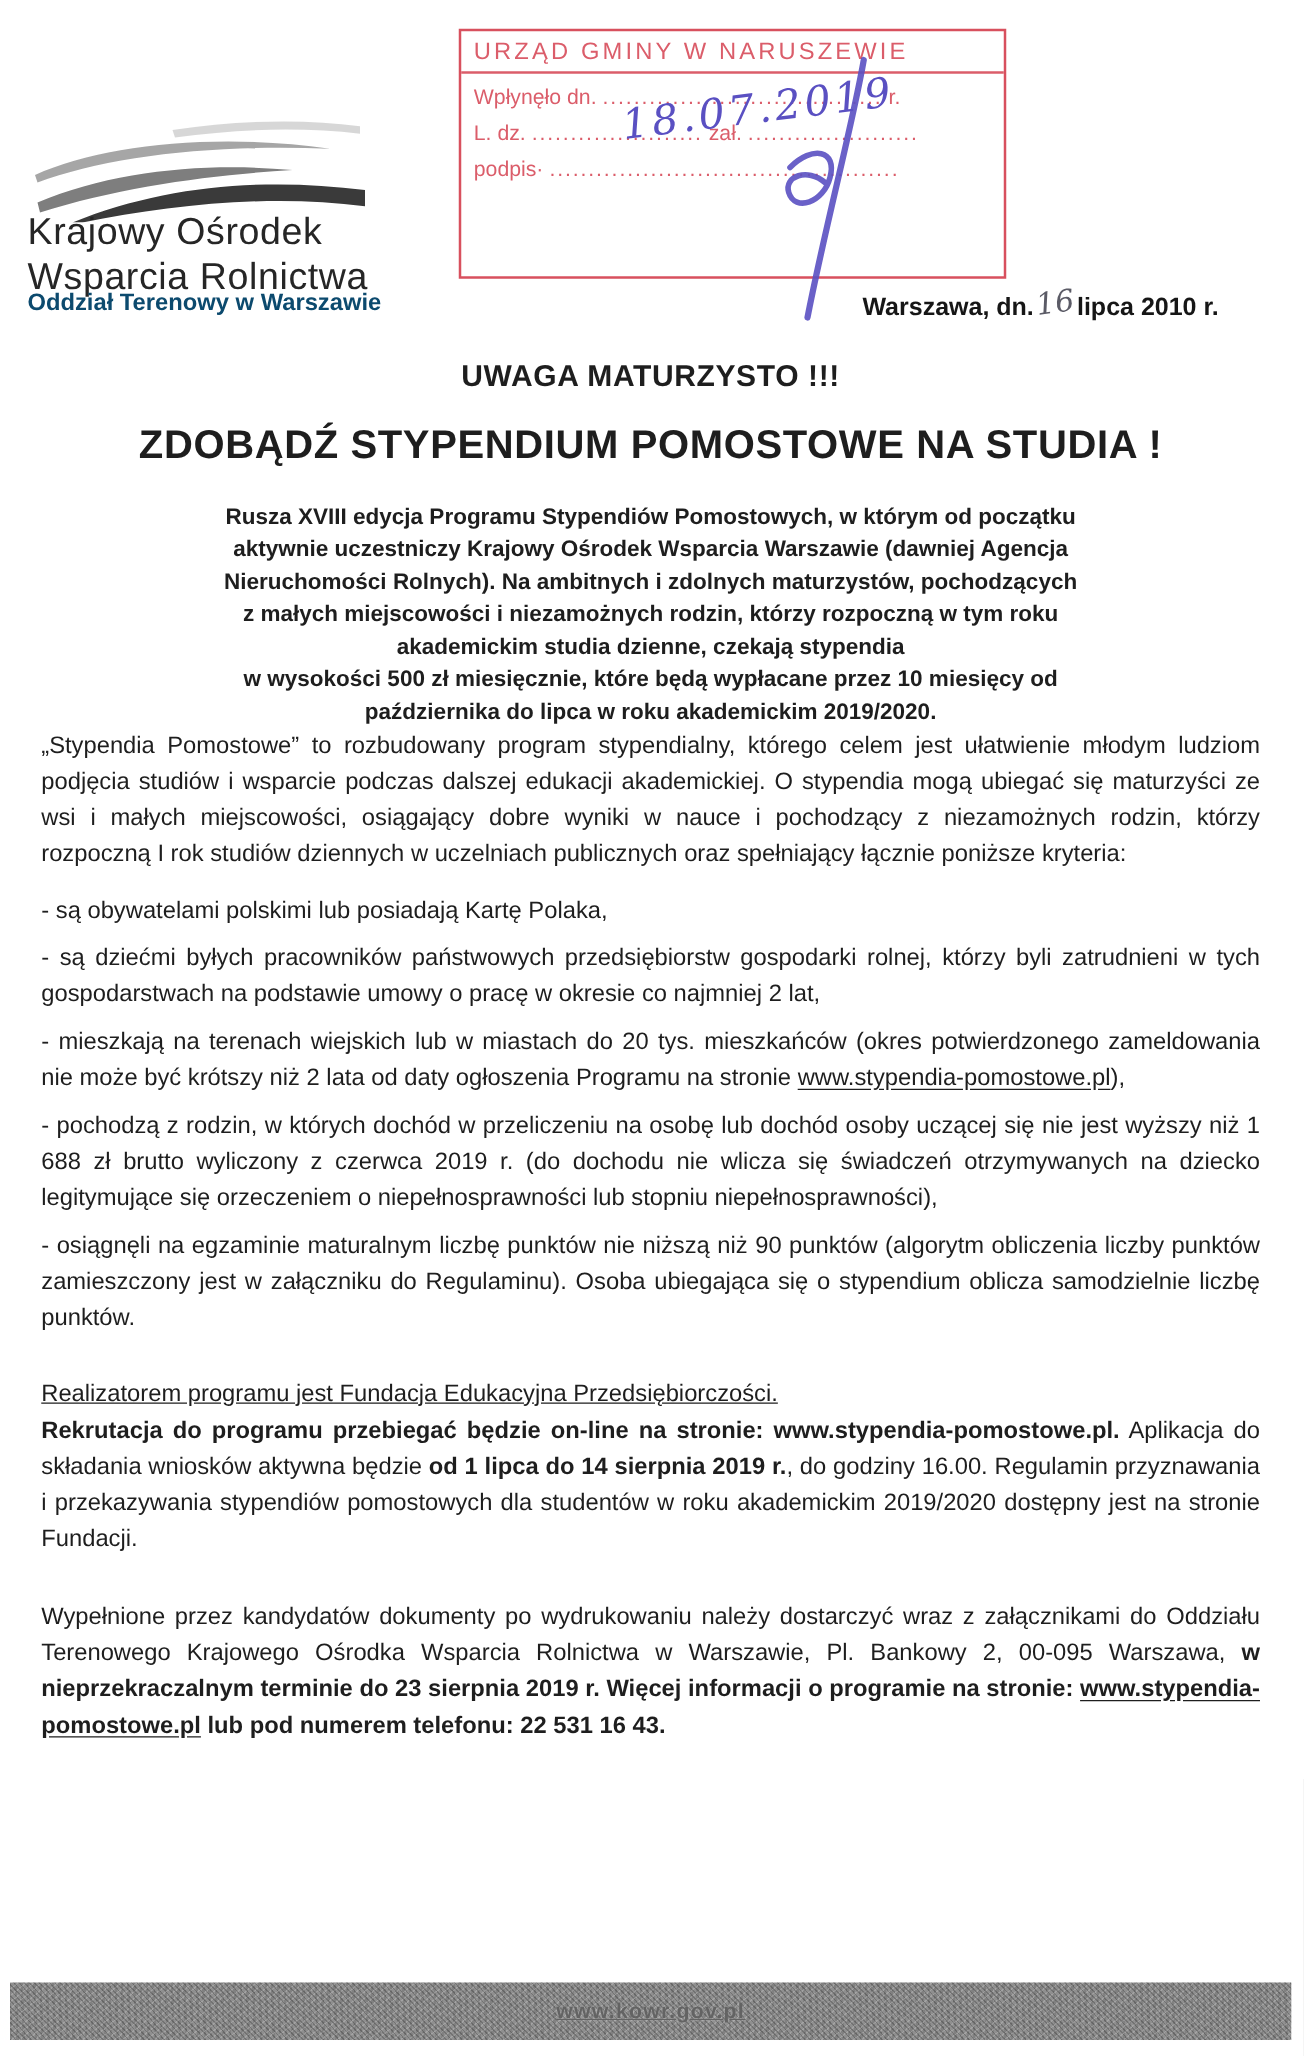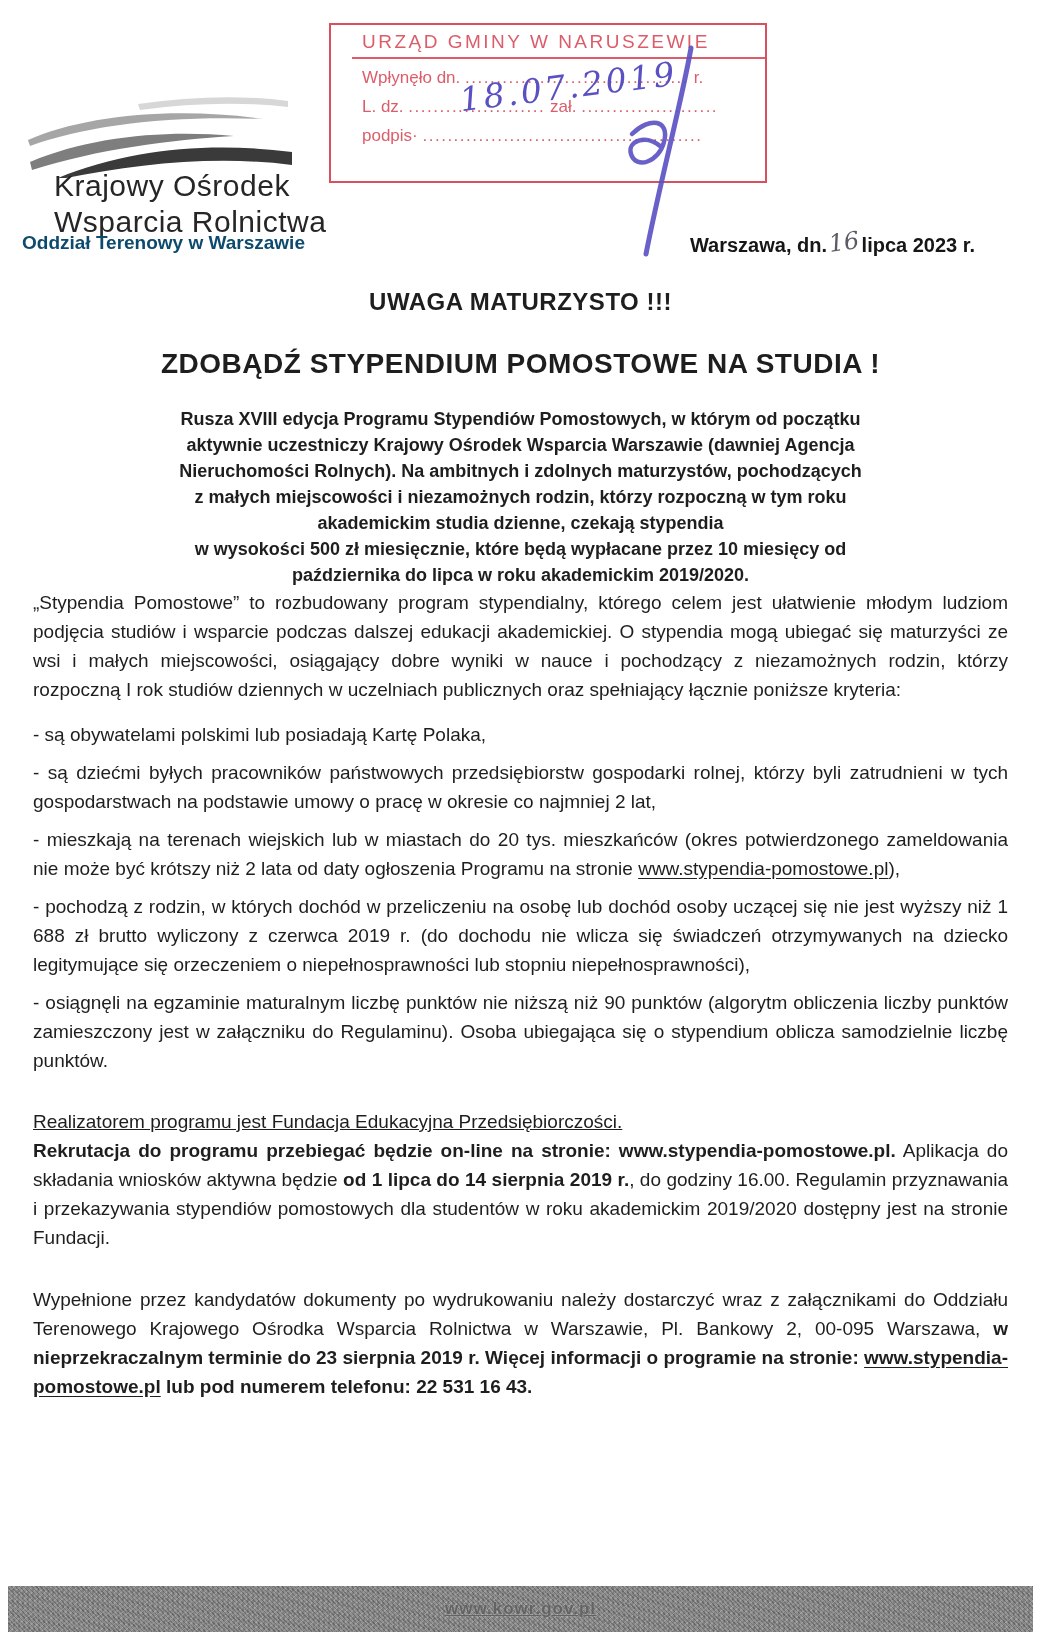--- a/index.html
+++ b/index.html
@@ -8,44 +8,44 @@
     width:1043px;height:1645px;
     margin:0 auto;
     background:#ffffff;
     font-family:"Liberation Sans","DejaVu Sans",sans-serif;
     color:#1e1e1e;
     overflow:hidden;
   }
   
   .header{position:relative;height:268px;}
   .logo{position:absolute;left:20px;top:92px;width:272px;height:86px;}
-  .org{position:absolute;left:22px;top:168px;line-height:36px;font-size:30px;font-weight:400;color:#262626;letter-spacing:.5px;white-space:nowrap;margin-left:32px;}
+  .org{position:absolute;left:22px;top:168px;line-height:36px;font-size:30px;font-weight:400;color:#262626;letter-spacing:.5px;white-space:nowrap;}
   .org-branch{position:absolute;left:22px;top:232px;font-size:19px;font-weight:700;color:#0c4a6e;white-space:nowrap;}
   .dateline{position:absolute;right:68px;top:230px;font-size:20px;font-weight:700;color:#161616;white-space:nowrap;}
   .hand-day{display:inline-block;font-family:"DejaVu Serif",serif;font-style:italic;font-weight:400;color:#5b5b66;font-size:24px;transform:rotate(-8deg) translateY(-2px);margin:0 2px;}
   
   .stamp{
-    position:absolute;left:329px;top:23px;width:438px;height:160px;
+    position:absolute;left:367px;top:23px;width:438px;height:200px;
     border:2px solid #d8505e;box-sizing:border-box;
-    color:#d8505e;background:rgba(255,255,255,0);padding-left:21px;
+    color:#d8505e;background:rgba(255,255,255,0);
   }
   .stamp-title{font-size:19px;letter-spacing:2.5px;padding:6px 8px 4px 10px;border-bottom:2px solid #d8505e;white-space:nowrap;opacity:.92;}
   .stamp-row{font-size:17px;padding:9px 8px 0 10px;white-space:nowrap;opacity:.92;}
   .stamp-row .dots{letter-spacing:1.5px;}
   .hand-date{
     position:absolute;left:128px;top:42px;
     font-family:"DejaVu Serif",serif;font-style:italic;
     font-size:33px;color:#5a50c2;transform:rotate(-7deg);
     letter-spacing:3px;white-space:nowrap;
   }
   .paraph{position:absolute;left:598px;top:42px;width:130px;height:225px;pointer-events:none;}
   
   .content{padding:0 35px 0 33px;}
   .title1{margin-top:20px;text-align:center;font-size:24px;font-weight:700;letter-spacing:.5px;}
-  .title2{margin-top:32px;text-align:center;font-size:28px;font-weight:700;letter-spacing:.5px;}
+  .title2{margin-top:21px;text-align:center;font-size:32px;font-weight:700;letter-spacing:.5px;}
   .intro{margin-top:26px;text-align:center;font-weight:700;font-size:18px;line-height:26px;}
   p{margin:0;}
   .just{font-size:19px;line-height:29px;text-align:justify;}
   .para-program{}
   .crit{margin-top:9px;}
   .crit-first{margin-top:16px;}
   .para-realizator{margin-top:32px;font-size:19px;line-height:29px;text-decoration:underline;}
   .para-delivery{margin-top:33px;}
   b,.b{font-weight:700;}
   .link{text-decoration:underline;text-underline-offset:3px;color:inherit;}
@@ -100,21 +100,21 @@
       </div>
       <div class="hand-date">18.07.2019</div>
     </div>
 
     <svg class="paraph" viewBox="0 0 130 225" aria-hidden="true">
       <path d="M93,6 C 84,58 62,140 48,212" fill="none" stroke="#5a50c2" stroke-width="5" stroke-linecap="round" opacity="0.9"></path>
       <path d="M34,92 C 52,74 72,78 66,100 C 61,120 38,128 33,112 C 29,99 48,92 62,104" fill="none" stroke="#5a50c2" stroke-width="4.5" stroke-linecap="round" opacity="0.9"></path>
     </svg>
 
     <div class="dateline">
-      <span>Warszawa, dn.</span><span class="hand-day">16</span><span>lipca 2023 r.</span>
+      <span>Warszawa, dn.</span><span class="hand-day">16</span><span>lipca 2010 r.</span>
     </div>
   </div>
 
   <div class="content">
 
     <div class="title1">UWAGA MATURZYSTO !!!</div>
     <div class="title2">ZDOBĄDŹ STYPENDIUM POMOSTOWE NA STUDIA !</div>
 
     <div class="intro">
       <div>Rusza XVIII edycja Programu Stypendiów Pomostowych, w którym od początku</div>

